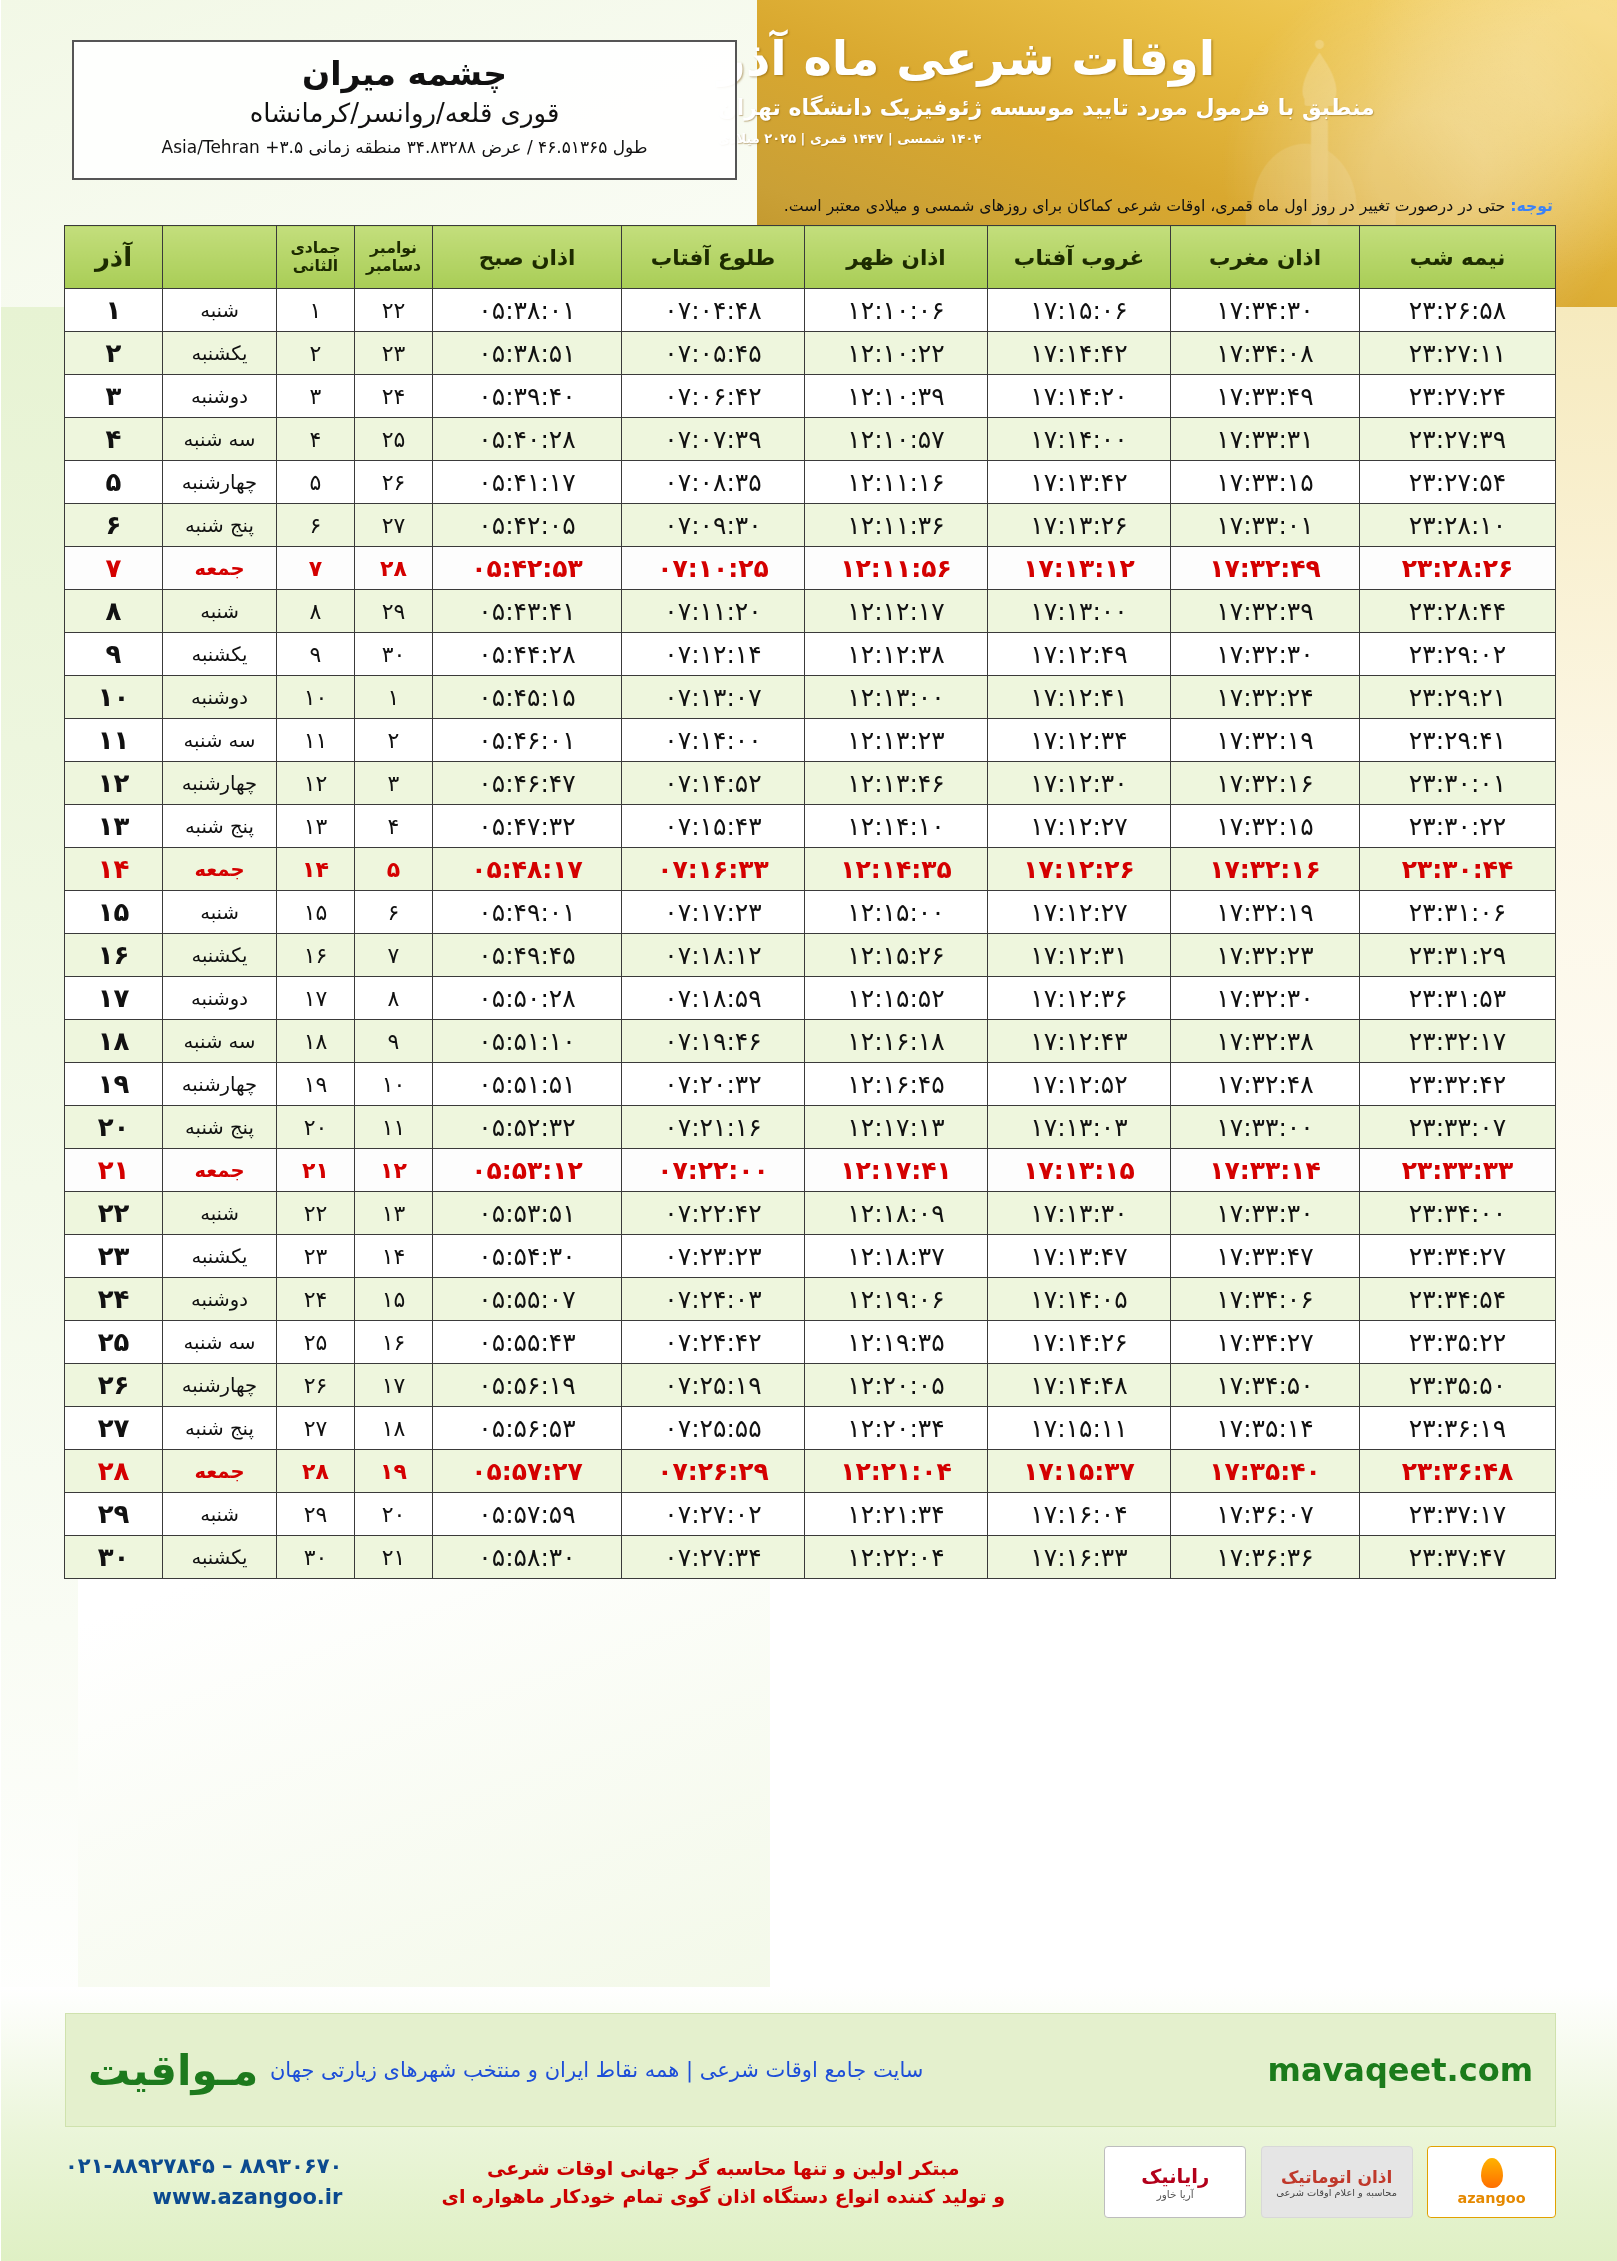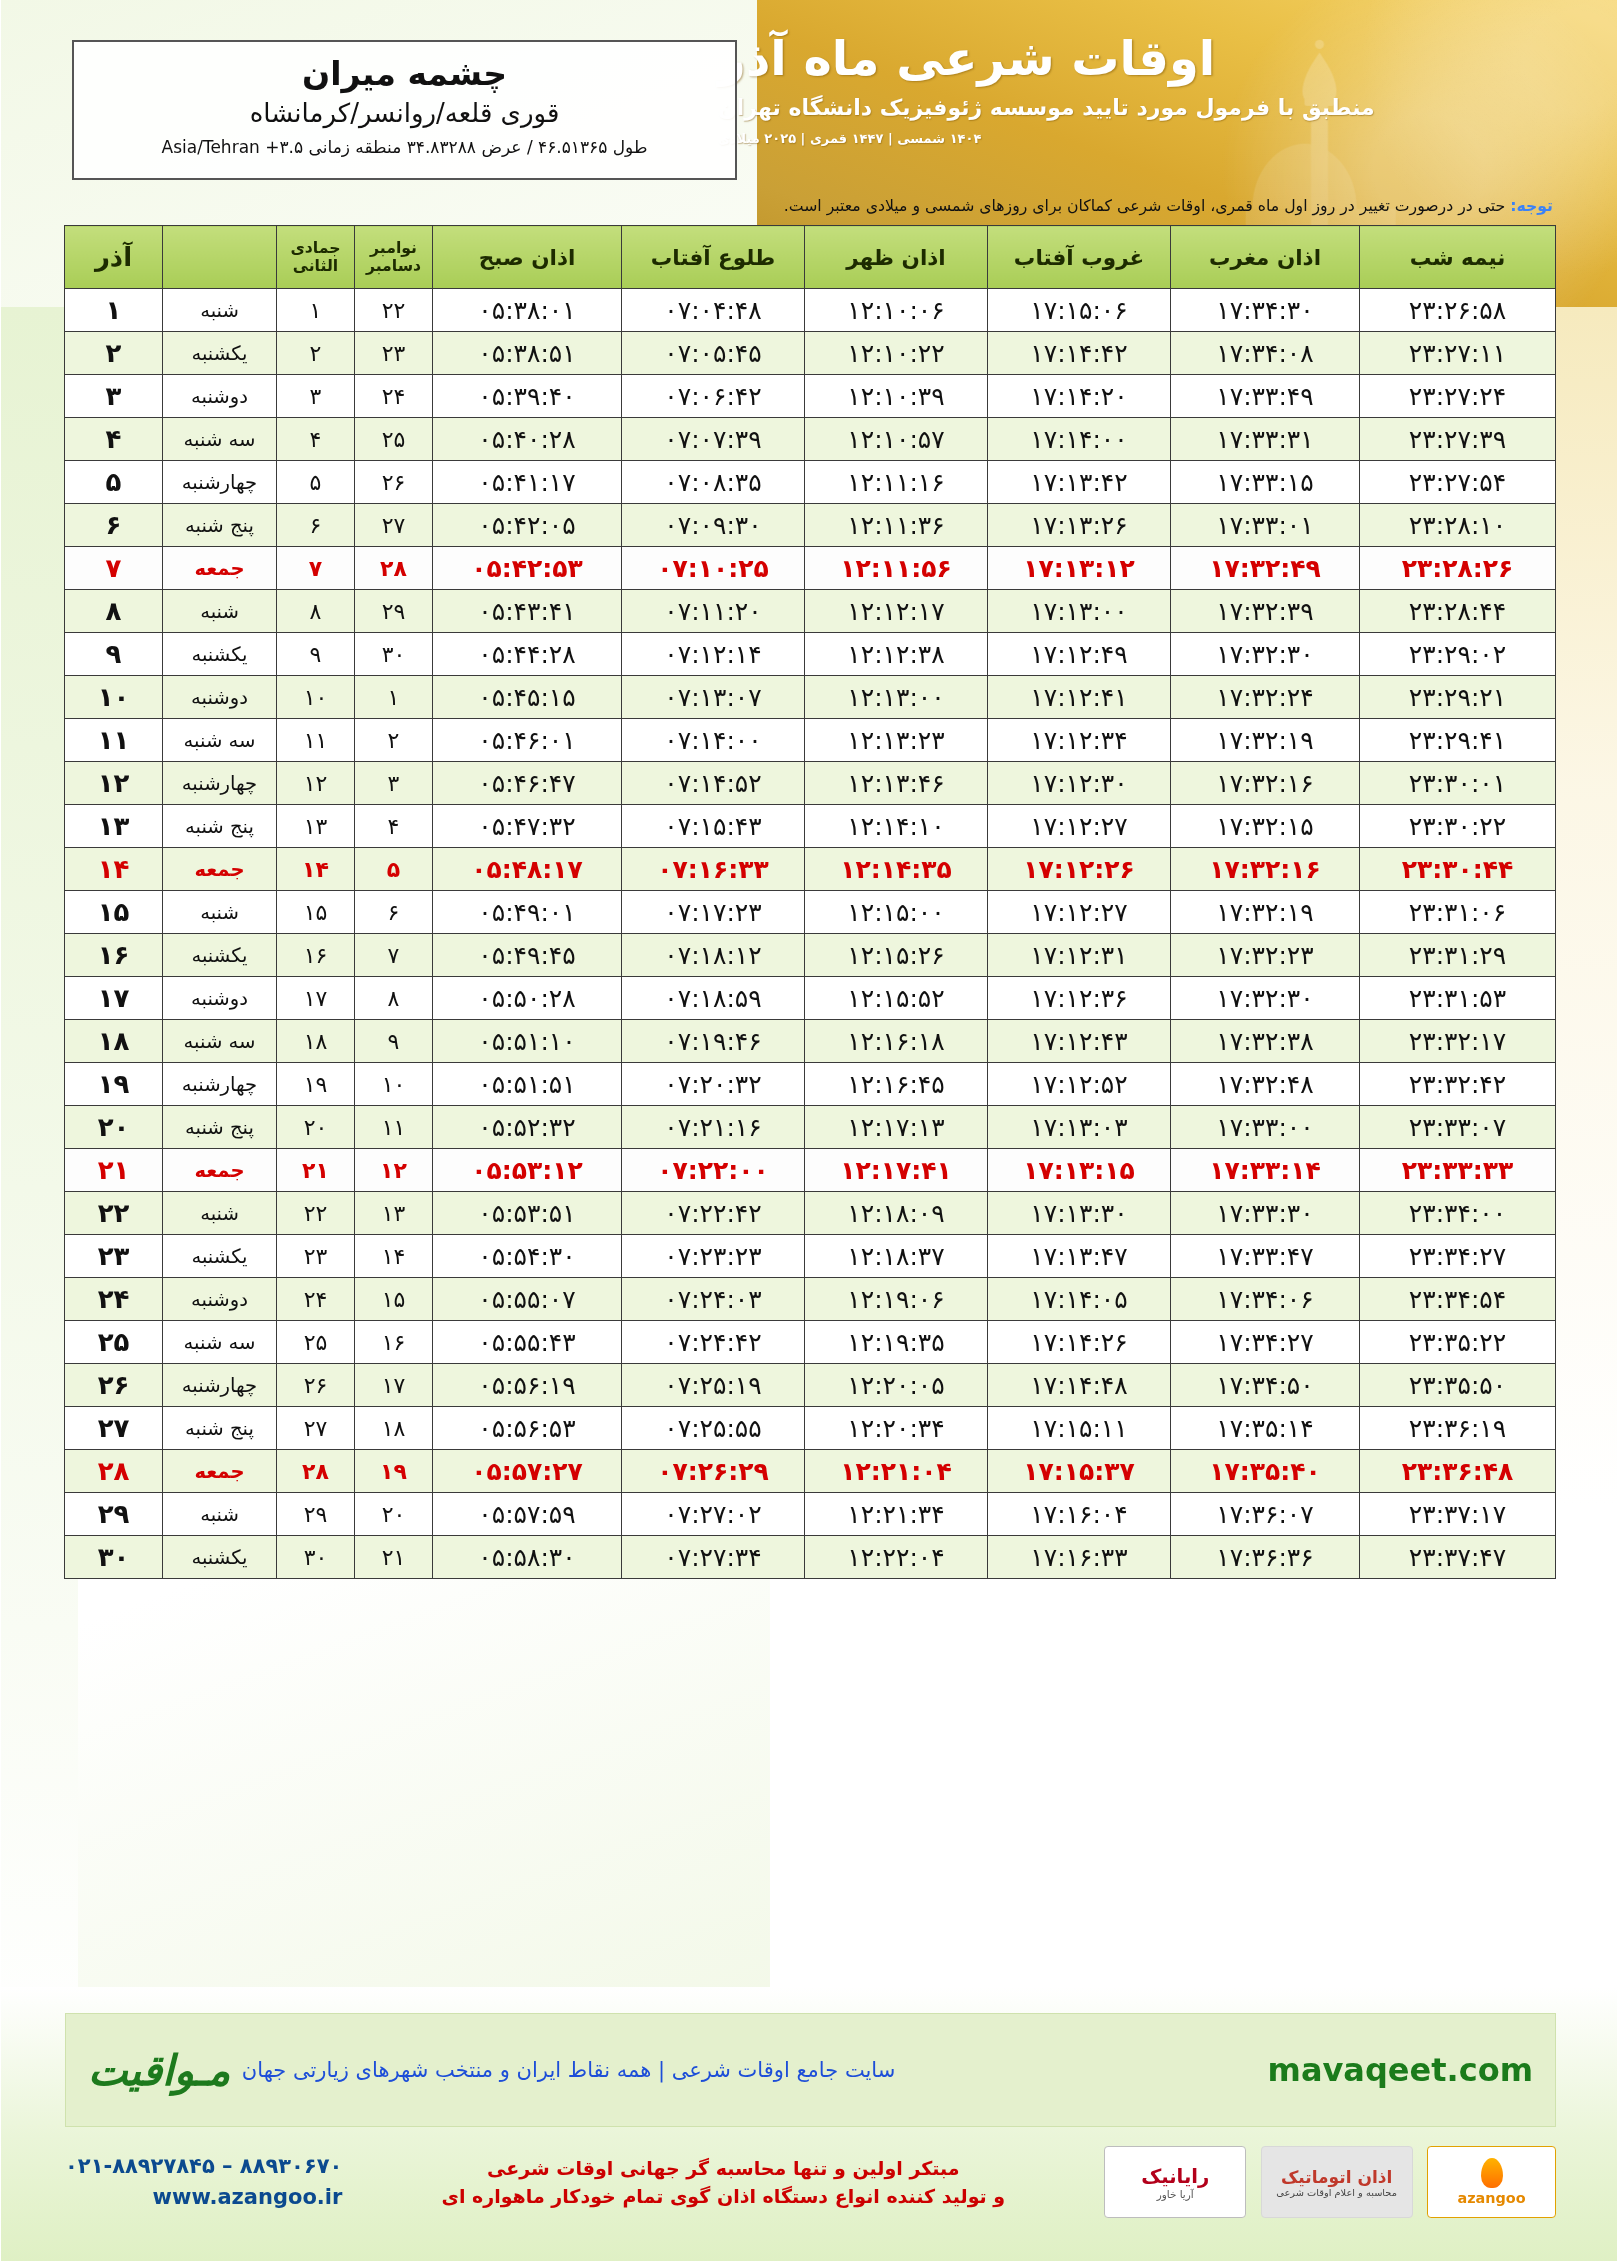--- a/index.html
+++ b/index.html
@@ -112,21 +112,21 @@
   col.c-day{width:98px}
 
   
   .footer-band{
     position:absolute;left:65px;top:2013px;width:1491px;height:114px;
     background:#e4f0cd;border:0.7px solid #cfe2ad;
     display:flex;align-items:center;justify-content:space-between;
     box-sizing:border-box;padding:0 22px;
   }
   .brand-right{display:flex;align-items:center;gap:11.7px;direction:rtl;}
-  .brand-word{font-size:42px;font-weight:bold;color:#1d7a1d;letter-spacing:1.3px;font-style:italic;}
+  .brand-word{font-size:42px;font-weight:bold;color:#1d7a1d;letter-spacing:1.3px;}
   .brand-tag{font-size:21px;color:#1d4ed8;}
   .brand-url{font-size:32px;font-weight:bold;color:#1b7b1b;font-family:"DejaVu Sans","Liberation Sans",sans-serif;}
 
   .footer-bottom{
     position:absolute;left:65px;top:2133px;width:1491px;height:98px;
     display:flex;align-items:center;justify-content:space-between;direction:rtl;
   }
   .fb-logos{display:flex;align-items:center;gap:14.4px;}
   .logo-azangoo{
     width:127px;height:70px;background:#ffffff;border:1.3px solid #e2a100;

